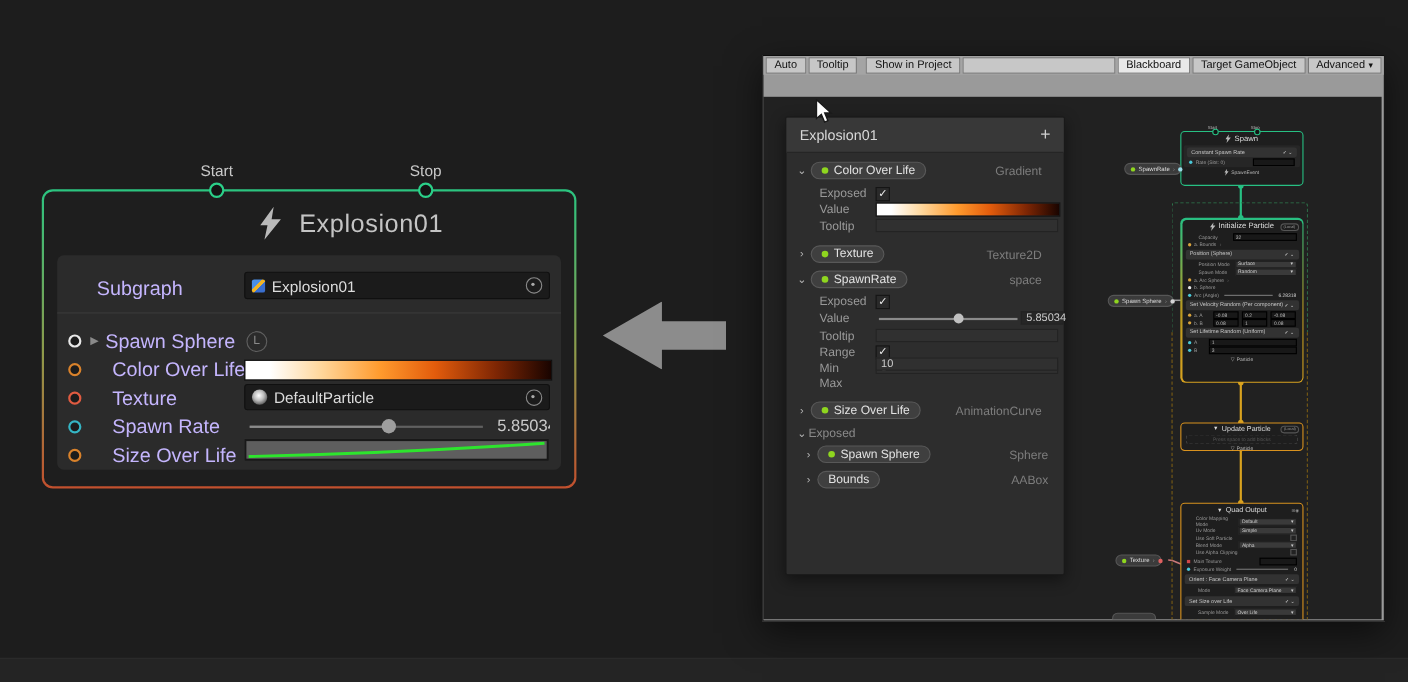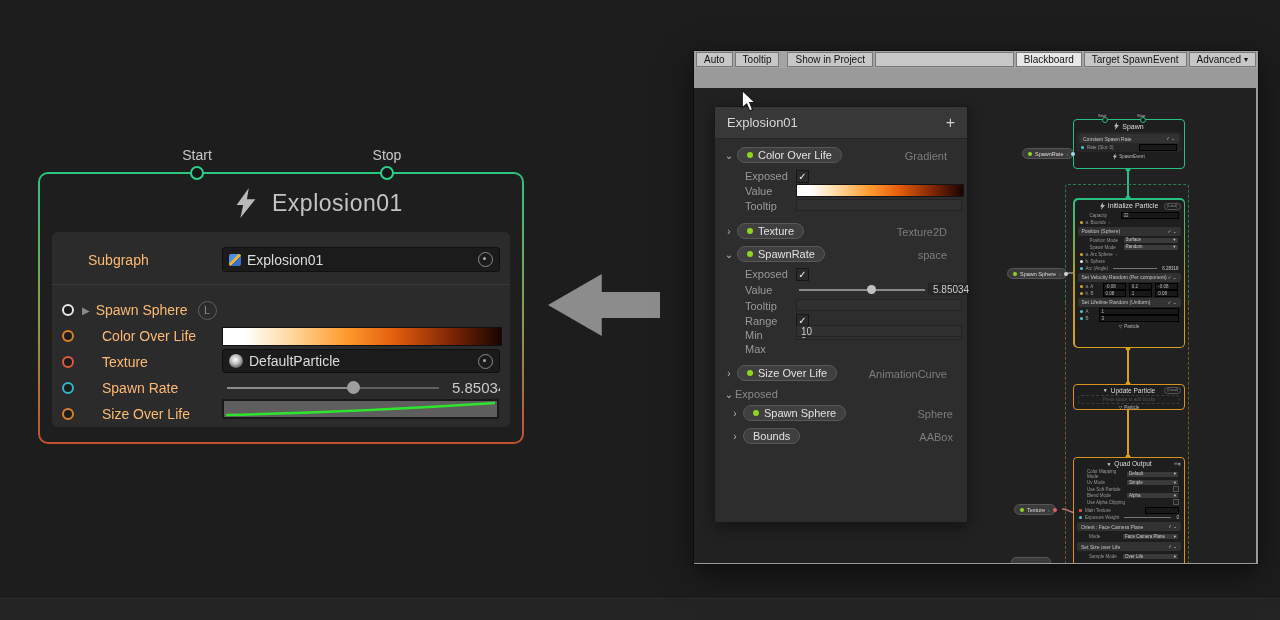--- a/index.html
+++ b/index.html
@@ -8,21 +8,21 @@
   .abs{position:absolute}
   .row{display:flex;align-items:center}
 
   
   .bignode-border{background:linear-gradient(#2bc480,#8f9a4a 55%,#c2502e);border-radius:10px;padding:2px}
   .bignode{background:#1e1e1e;border-radius:8px;width:100%;height:100%;position:relative;box-sizing:border-box}
   .portlabel{color:#c9c9c9;font-size:14px;text-align:center;width:60px}
   .flowport{width:10px;height:10px;border-radius:50%;border:2px solid #2bd089;background:#141414;z-index:3}
   .bn-title{color:#c4c4c4;font-size:23px;letter-spacing:.5px}
   .bn-panel{background:#2b2b2b;border-radius:6px;position:absolute}
-  .bn-label{color:#fdba74;font-size:14px}
+  .bn-label{color:#c4b5fd;font-size:18px}
   .bn-field{background:#1b1b1b;border:1px solid #101010;border-radius:3px;display:flex;align-items:center;
             gap:6px;padding:0 6px;color:#dcdcdc;font-size:14px;box-sizing:border-box}
   .lport{width:8px;height:8px;border-radius:50%;background:#1c1c1c;border:2px solid #fff}
   .picker{width:13px;height:13px;border-radius:50%;border:1px solid #8a8a8a;margin-left:auto;position:relative;flex:none}
   .picker::after{content:"";position:absolute;left:4px;top:4px;width:3px;height:3px;border-radius:50%;background:#aaa}
   .divider{border-top:1px solid #3a3a3a}
 
   
   .window{left:693px;top:50px;width:564px;height:513px;background:#9a9a9a;border:1px solid #0c0c0c;
           box-shadow:0 10px 30px rgba(0,0,0,.55)}
@@ -168,21 +168,21 @@
         </div>
       <div style="width:4px"></div>
       <div class="tbtn">
           <span>Show in Project</span>
         </div>
       <div class="tbtn" style="flex:1"></div>
       <div class="tbtn active">
           <span>Blackboard</span>
         </div>
       <div class="tbtn">
-          <span>Target SpawnEvent</span>
+          <span>Target GameObject</span>
         </div>
       <div class="tbtn">
         <span>Advanced</span>
           <span style="margin-left:3px;font-size:8px">▾</span>
       </div>
     </div>
 
     <div class="graph">
 
       <svg class="abs" width="562" height="475" style="left:0;top:0;pointer-events:none">

